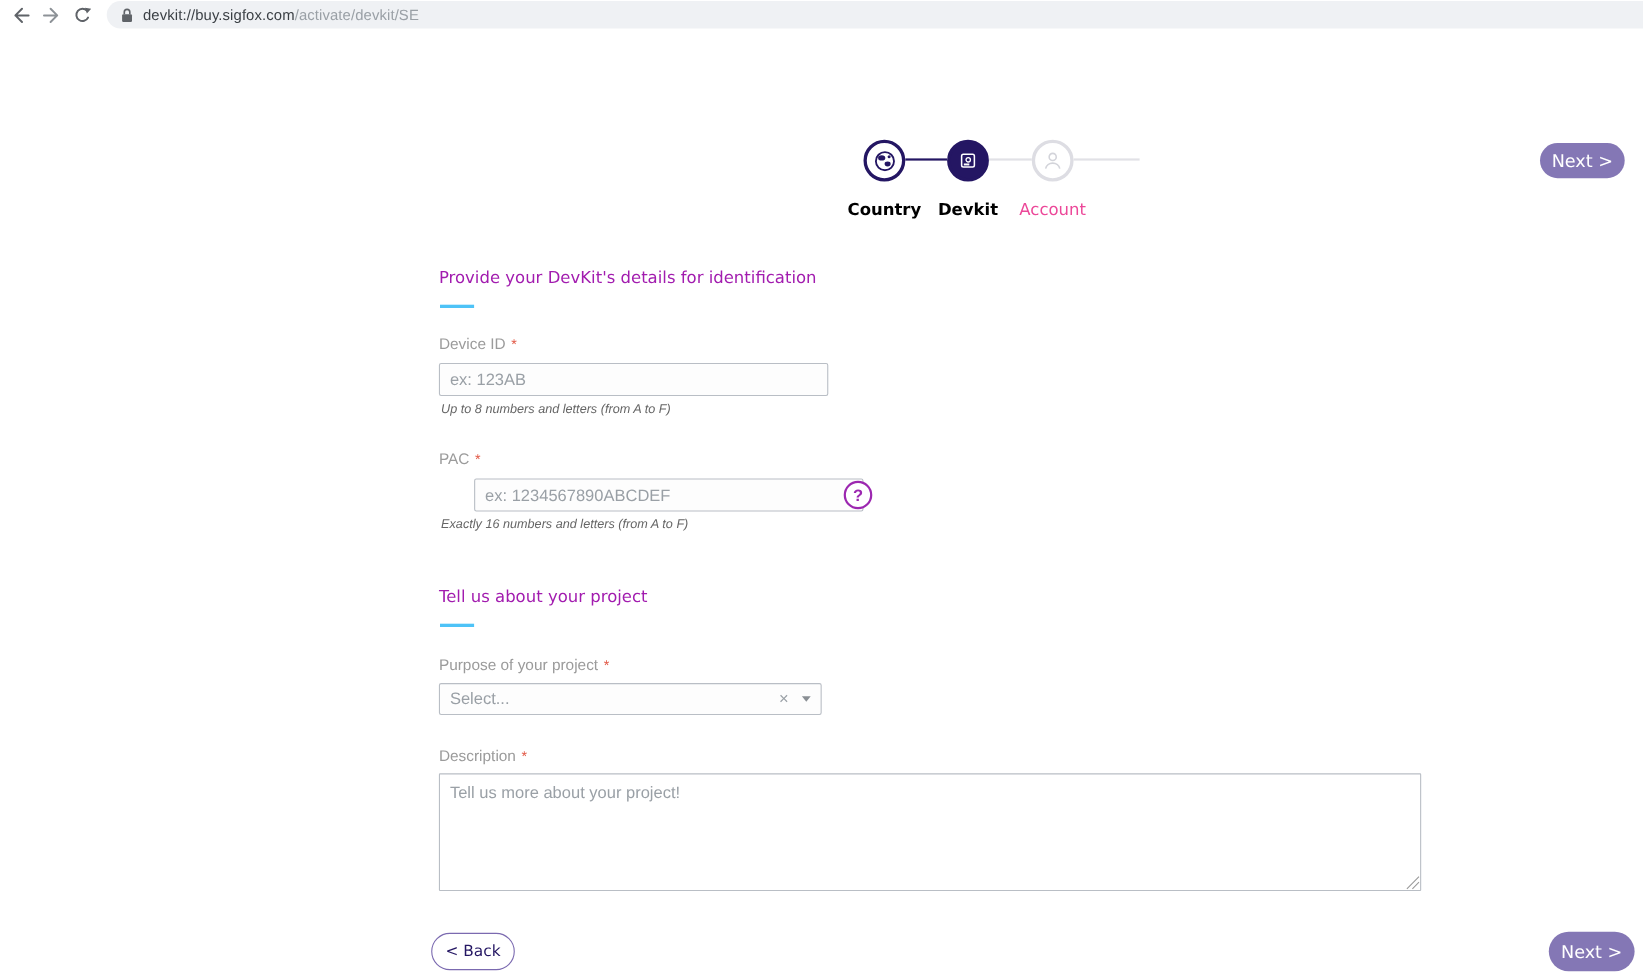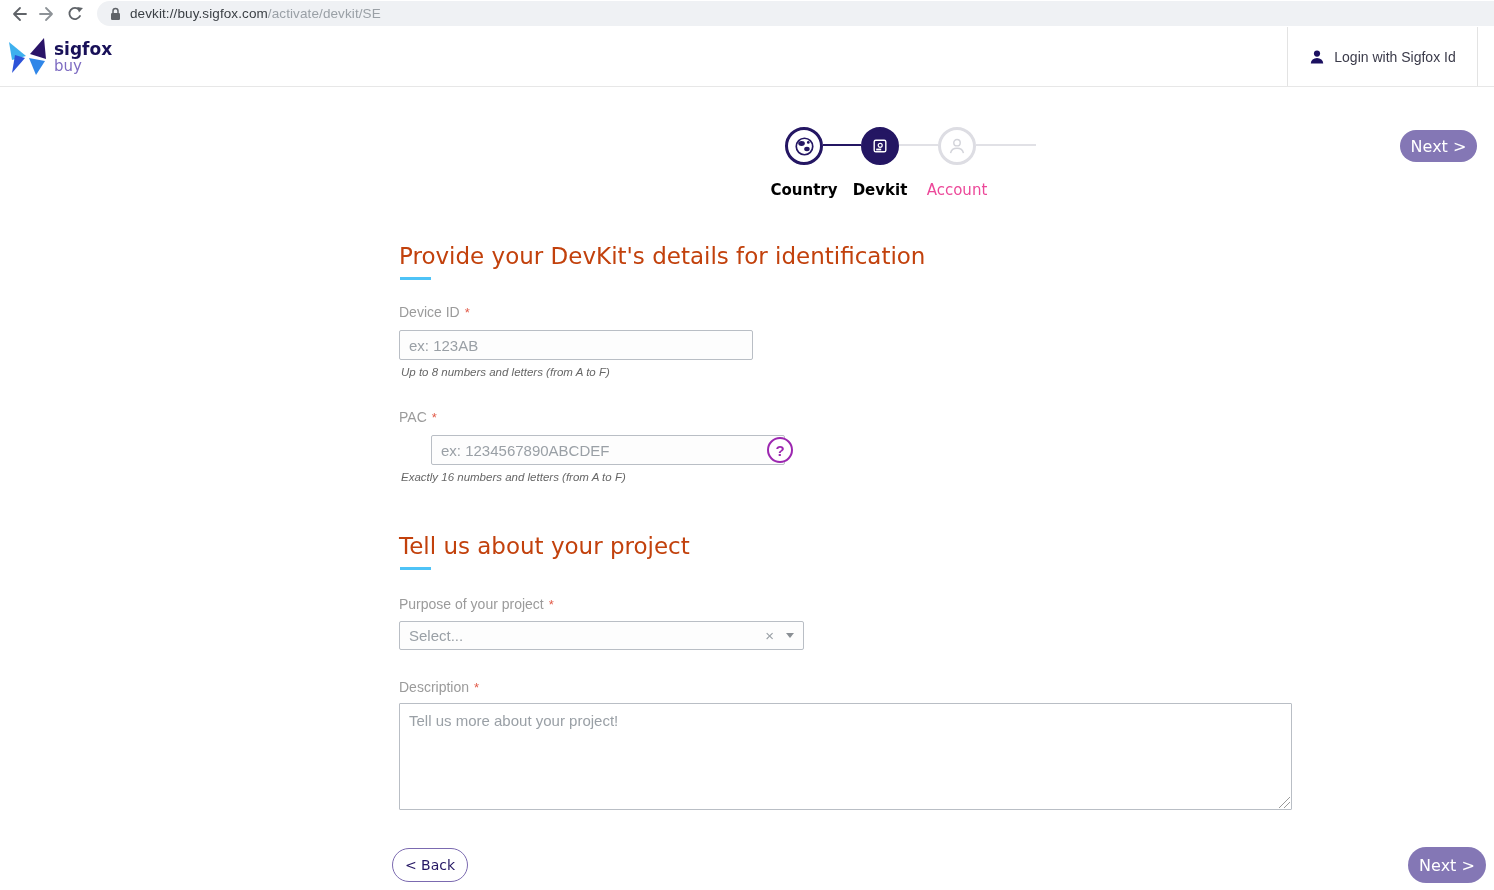--- a/index.html
+++ b/index.html
@@ -46,34 +46,34 @@
   
   .pill-primary { position:absolute; background:#8477b5; color:#fff; border:none;
                   border-radius:18px; font-family:"DejaVu Sans", sans-serif; font-size:16px;
                   cursor:pointer; display:flex; align-items:center; justify-content:center; }
   .pill-outline { position:absolute; background:#fff; color:#241663; border:1px solid #7b6ab0;
                   border-radius:18px; font-family:"DejaVu Sans", sans-serif; font-size:14px;
                   cursor:pointer; display:flex; align-items:center; justify-content:center; }
 
   
   .h-section { position:absolute; left:399px; font-family:"DejaVu Sans", sans-serif;
-               font-size:23px; font-weight:500; color:#c2410c; }
+               font-size:15px; font-weight:500; color:#a21caf; }
   .underline-bar { position:absolute; left:400px; width:31px; height:3px; background:#4ec3f7; }
   .field-label { position:absolute; left:399px; font-size:14px; color:#9b9b9b; }
   .asterisk { color:#e25b49; margin-left:5px; font-size:13px; }
   .text-input { position:absolute; left:399px; width:354px; height:30px;
                 border:1px solid #b9bec5; border-radius:2px; background:#fdfdfd;
                 font-size:15px; color:#333; padding:0 9px; outline:none; }
   .text-input::placeholder { color:#9aa0a6; }
   .helper { position:absolute; left:401px; font-size:11.5px; font-style:italic; color:#666; }
   .help-circle { position:absolute; left:767px; top:437px; width:26px; height:26px;
                  border:2px solid #9c27b0; border-radius:50%; color:#9c27b0;
                  display:flex; align-items:center; justify-content:center;
                  font-size:15px; font-weight:700; cursor:pointer; background:#fff; }
-  .select-box { position:absolute; left:399px; top:621px; width:405px; height:29px;
+  .select-box { position:absolute; left:399px; top:621px; width:348px; height:29px;
                 border:1px solid #b9bec5; border-radius:2px; background:#fdfdfd;
                 display:flex; align-items:center; padding:0 9px; cursor:pointer; }
   .select-placeholder { flex:1; font-size:15px; color:#9aa0a6; }
   .select-clear { font-size:15px; color:#9aa0a6; margin-right:12px; cursor:pointer; }
   .caret-down { width:0; height:0; border-left:4.5px solid transparent;
                 border-right:4.5px solid transparent; border-top:5.5px solid #8a8f94; cursor:pointer; }
   .desc-wrap { position:absolute; left:399px; top:703px; width:893px; height:107px; }
   .desc-area { width:100%; height:100%; border:1px solid #b9bec5; border-radius:1px;
                background:#fff; resize:none; outline:none; font-family:"Liberation Sans", sans-serif;
                font-size:15px; color:#333; padding:8px 9px; }
@@ -106,41 +106,20 @@
       <span style="display:flex;">
         <svg width="11" height="14" viewBox="0 0 11 14">
           <rect x="1" y="6" width="9" height="7" rx="1.2" fill="#5f6368"></rect>
           <path d="M3 6 V4 a2.5 2.5 0 0 1 5 0 V6" stroke="#5f6368" stroke-width="1.5" fill="none"></path>
         </svg>
       </span>
       <span class="url-text"><span>devkit://buy.sigfox.com</span><span class="path">/activate/devkit/SE</span></span>
     </div>
   </div>
 
-  <div class="site-header">
-    <div class="logo">
-      <svg width="40" height="40" viewBox="0 0 40 40">
-        <polygon points="1,5 18,19 4,23" fill="#3eb0ee"></polygon>
-        <polygon points="4,36 17,21 7,18" fill="#2d53d8"></polygon>
-        <polygon points="22,17 36,1 38,22" fill="#2a1468"></polygon>
-        <polygon points="21,21 37,24 28,38" fill="#2f86e8"></polygon>
-      </svg>
-      <div class="logo-text">
-        <div class="logo-title">sigfox</div>
-        <div class="logo-subtitle">buy</div>
-      </div>
-    </div>
-    <div class="login-box">
-      <svg width="16" height="16" viewBox="0 0 16 16">
-        <circle cx="8" cy="4.6" r="3.1" fill="#1b1060"></circle>
-        <path d="M1.8 14.5 a6.2 5.6 0 0 1 12.4 0 z" fill="#1b1060"></path>
-      </svg>
-      <span class="login-label">Login with Sigfox Id</span>
-    </div>
-  </div>
 
   <div class="step-line line-active" style="left:823px; width:38px;"></div>
   <div class="step-line line-pending" style="left:899px; width:39px;"></div>
   <div class="step-line line-pending" style="left:976px; width:60px;"></div>
 
   <div class="step" style="left:744px;">
     <div class="step-circle circ-done">
       <svg width="19" height="19" viewBox="0 0 18 18">
         <circle cx="9" cy="9" r="7.8" fill="#fff" stroke="#241663" stroke-width="1.6"></circle>
         <ellipse cx="6.2" cy="6.2" rx="3.1" ry="2.3" fill="#241663"></ellipse>

